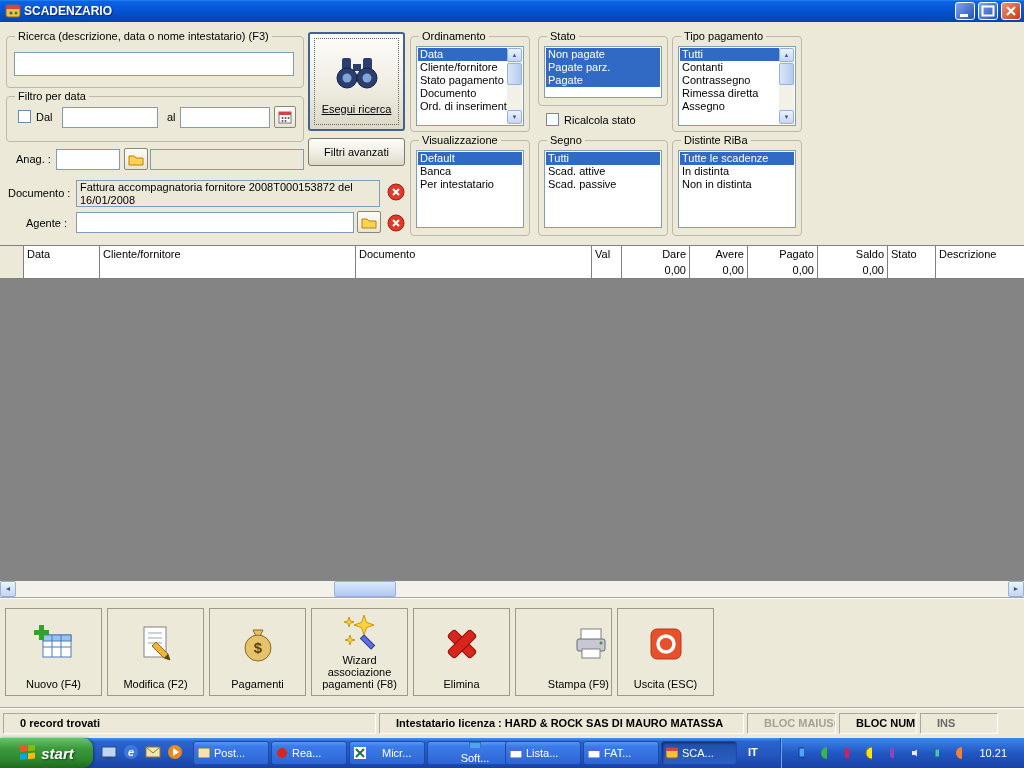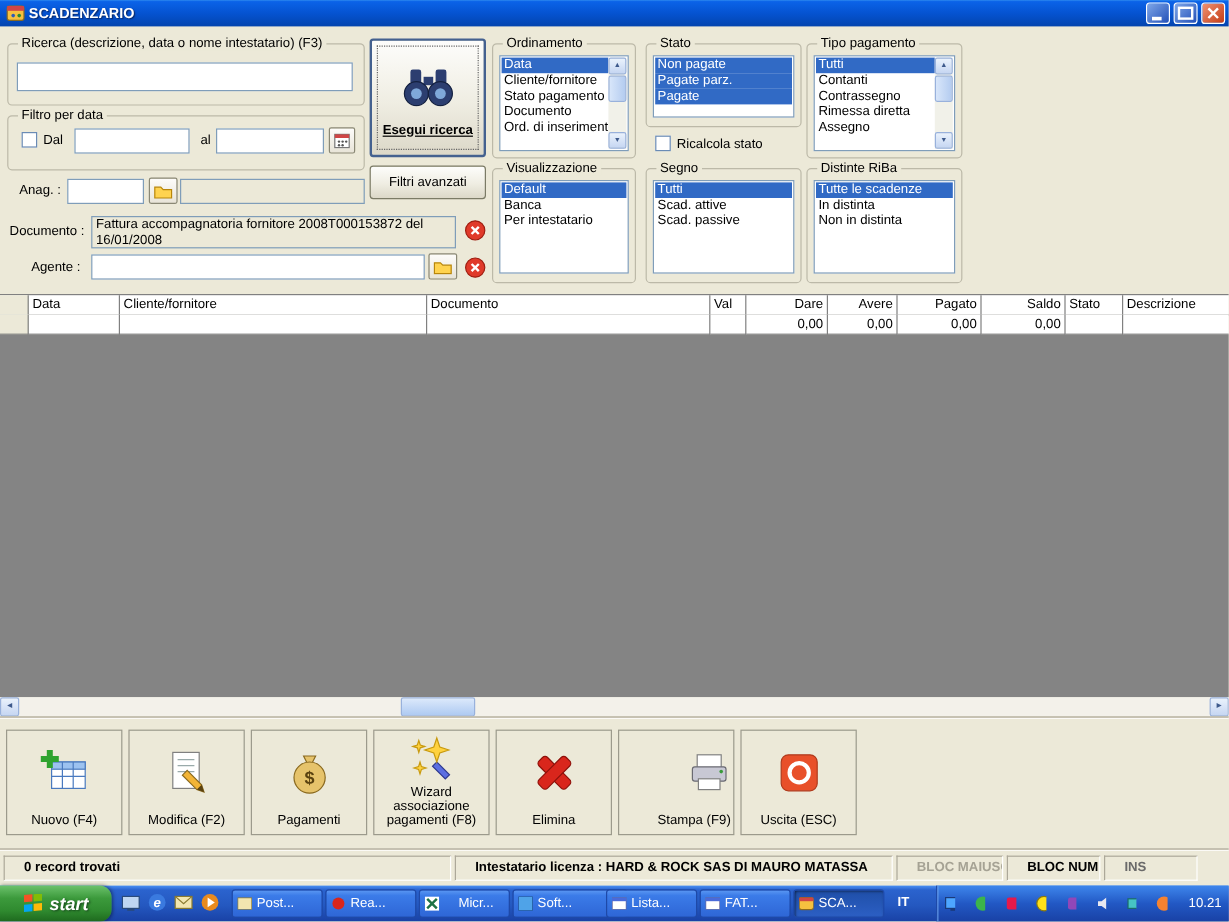--- a/index.html
+++ b/index.html
@@ -20,21 +20,21 @@
   
   .tb{background:#fff;border:1px solid #7F9DB9;font-size:11px;padding:2px 3px;}
   .disbox{background:#ECE9D8;border:1px solid #7F9DB9;overflow:hidden;line-height:13px;padding:0 3px;}
   .cb{width:13px;height:13px;background:#fff;border:1px solid #6A8BB5;}
 
   
   .xpbtn{background:linear-gradient(180deg,#FDFDFB,#EFEDE2 55%,#DCD8C8);border:1px solid #7B7B66;border-radius:3px;display:flex;align-items:center;justify-content:center;font-size:11px;}
   .sbtn{background:linear-gradient(180deg,#FDFCFA,#E8E4D8);border:1px solid #8A8875;border-radius:2px;display:flex;align-items:center;justify-content:center;}
   .searchbtn{flex-direction:column;border:2px solid #44618F;}
   .focusrect{position:absolute;left:4px;top:4px;right:4px;bottom:4px;border:1px dotted #666;}
-  .searchbtn .lbl{text-decoration:underline;margin-top:14px;font-weight:bold;}
+  .searchbtn .lbl{text-decoration:underline;margin-top:14px;}
 
   
   .listbox{background:#fff;border:1px solid #7F9DB9;overflow:hidden;padding:1px;}
   .li{height:13px;line-height:13px;padding:0 2px;white-space:nowrap;overflow:hidden;}
   .li.sel{background:#316AC5;color:#fff;}
   .haspad .li{margin-right:15px;}
   .vscroll{position:absolute;top:1px;right:1px;bottom:1px;width:15px;background:#F1F1E9;display:flex;flex-direction:column;}
   .sbb{width:15px;height:14px;flex:none;background:linear-gradient(180deg,#EAF2FC,#C6D6F2);border:1px solid #98B1DC;border-radius:2px;color:#3E5A8C;font-size:6px;line-height:12px;text-align:center;}
   .vthumb{width:15px;height:22px;flex:none;background:linear-gradient(90deg,#D8E6FA,#B4CCF0);border:1px solid #98B1DC;border-radius:2px;margin:1px 0;}
   .vfill{flex:1;}
@@ -62,21 +62,21 @@
   .seg{border:1px solid;border-color:#ACA899 #FFF #FFF #ACA899;height:21px;line-height:19px;padding:0 16px;font-weight:bold;overflow:hidden;white-space:nowrap;}
   .seg.dim{color:#A5A294;}
   .seg.mid{color:#6A6A6A;}
 
   
   .taskbar{background:linear-gradient(180deg,#4A90F4 0%,#2B63CE 12%,#2458C0 55%,#1941A5 100%);}
   .startbtn{height:30px;width:93px;border-radius:0 10px 10px 0;background:linear-gradient(180deg,#6CC26C 0%,#3C9A3C 35%,#2F8A2F 70%,#1E691E 100%);display:flex;align-items:center;justify-content:center;gap:4px;box-shadow:1px 0 3px rgba(0,0,0,.4);}
   .startbtn span{color:#fff;font-weight:bold;font-style:italic;font-size:15px;text-shadow:1px 1px 2px #14401a;}
   .taskitem{height:24px;border-radius:3px;background:linear-gradient(180deg,#5A97F2 0%,#3B7BE8 20%,#2E66D6 100%);border:1px solid #1E49A8;color:#fff;display:flex;align-items:center;gap:4px;padding:0 4px;font-size:11px;overflow:hidden;white-space:nowrap;}
   .taskitem.pressed{background:linear-gradient(180deg,#1F4FA8,#2C5FC4);box-shadow:inset 1px 1px 2px rgba(0,0,0,.5);}
-  .tray{background:linear-gradient(180deg,#3E86EC 0%,#2258C4 50%,#1941A5 100%);border-left:1px solid #1E49A8;box-shadow:inset 1px 0 0 #6FA5F0;display:flex;align-items:center;gap:16px;padding:0 6px;}
+  .tray{background:linear-gradient(180deg,#3E86EC 0%,#2258C4 50%,#1941A5 100%);border-left:1px solid #1E49A8;box-shadow:inset 1px 0 0 #6FA5F0;display:flex;align-items:center;gap:16px;padding:0 17px;}
   .lang{color:#fff;font-weight:bold;}
   .clock{color:#fff;margin-left:2px;}
   .qlicon{width:18px;height:18px;display:flex;align-items:center;justify-content:center;}
 </style>
 </head>
 <body>
 
 <div id="screen">
 
   <div class="titlebar abs" style="left:0;top:0;width:1024px;height:22px;">
@@ -425,21 +425,21 @@
         </svg>
         <span>Rea...</span>
       </div>
     <div class="taskitem abs" style="left:349px;top:3px;width:76px;gap:16px;">
         <svg width="12" height="12">
           <rect x="0" y="0" width="12" height="12" fill="#fff"></rect>
           <path d="M2 2 L10 10 M10 2 L2 10" stroke="#1E7145" stroke-width="2"></path>
         </svg>
         <span>Micr...</span>
       </div>
-    <div class="taskitem abs" style="left:427px;top:3px;width:96px;">
+    <div class="taskitem abs" style="left:427px;top:3px;width:96px;flex-direction:column;">
         <svg width="12" height="12">
           <rect x="0" y="0" width="12" height="12" fill="#4FA3E8" stroke="#1a4a8a"></rect>
         </svg>
         <span>Soft...</span>
       </div>
     <div class="taskitem abs" style="left:505px;top:3px;width:76px;">
         <svg width="12" height="10">
           <rect x="0" y="0" width="12" height="10" fill="#fff" stroke="#4a4a8a"></rect>
           <rect x="0" y="0" width="12" height="3" fill="#4a6ad9"></rect>
         </svg>

